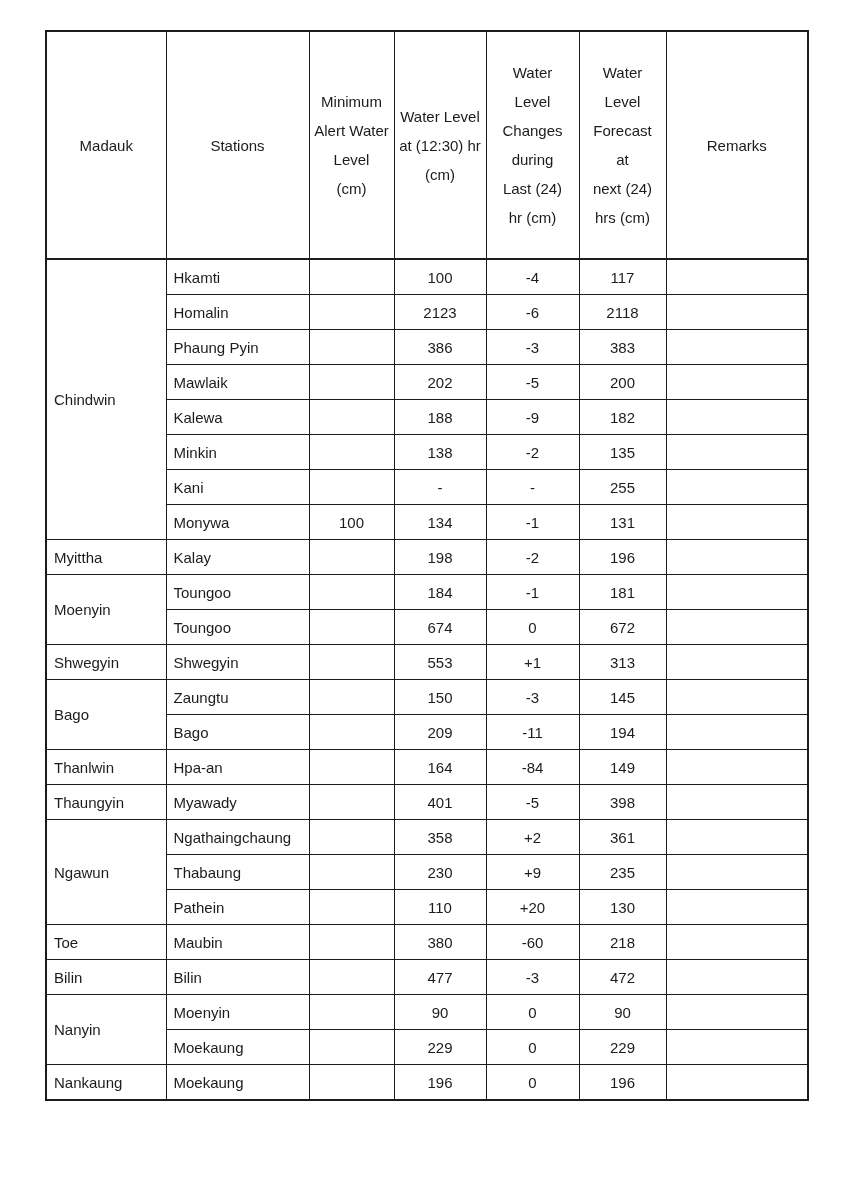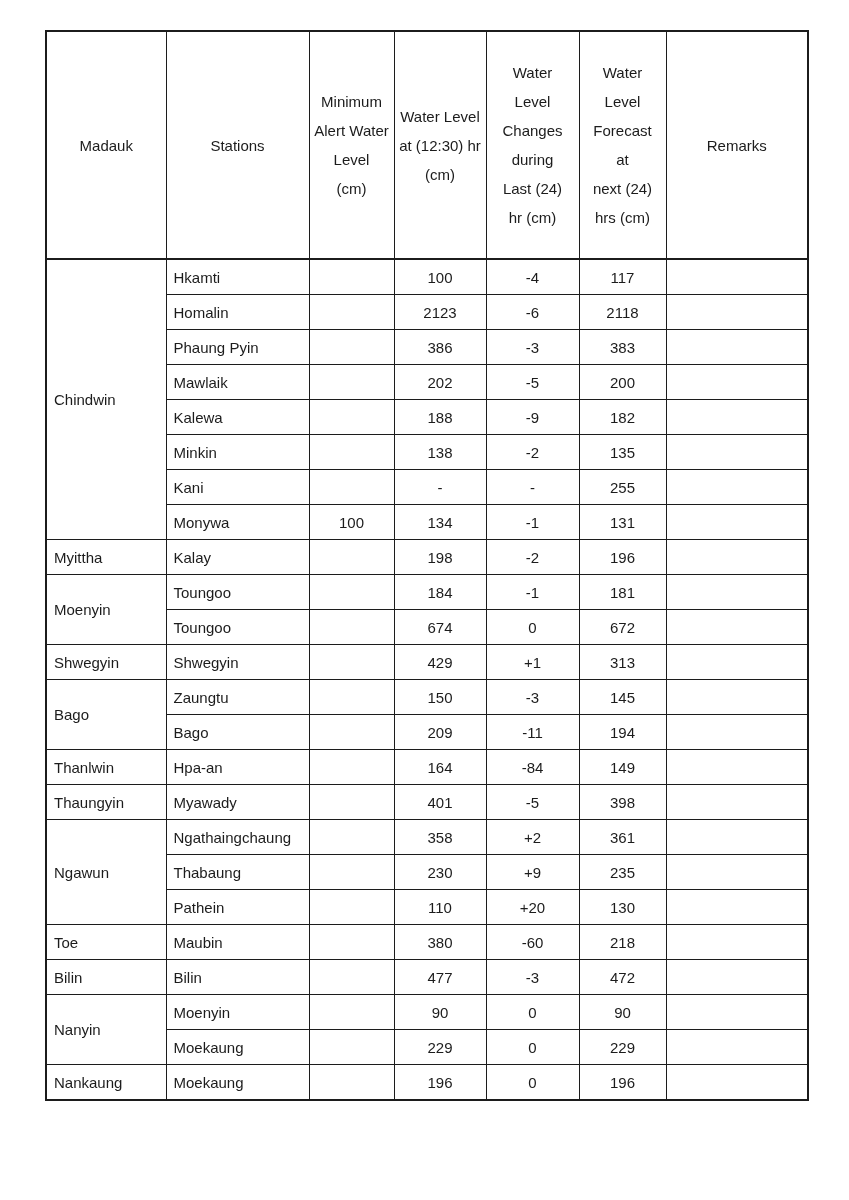--- a/index.html
+++ b/index.html
@@ -189,21 +189,21 @@
       <td class="num">674</td>
       <td class="num">0</td>
       <td class="num">672</td>
       <td class="num"></td>
     </tr>
 
     <tr>
       <td class="txt">Shwegyin</td>
       <td class="txt">Shwegyin</td>
       <td class="num"></td>
-      <td class="num">429</td>
+      <td class="num">553</td>
       <td class="num">+1</td>
       <td class="num">313</td>
       <td class="num"></td>
     </tr>
 
     <tr>
       <td class="txt" rowspan="2">Bago</td>
       <td class="txt">Zaungtu</td>
       <td class="num"></td>
       <td class="num">150</td>

